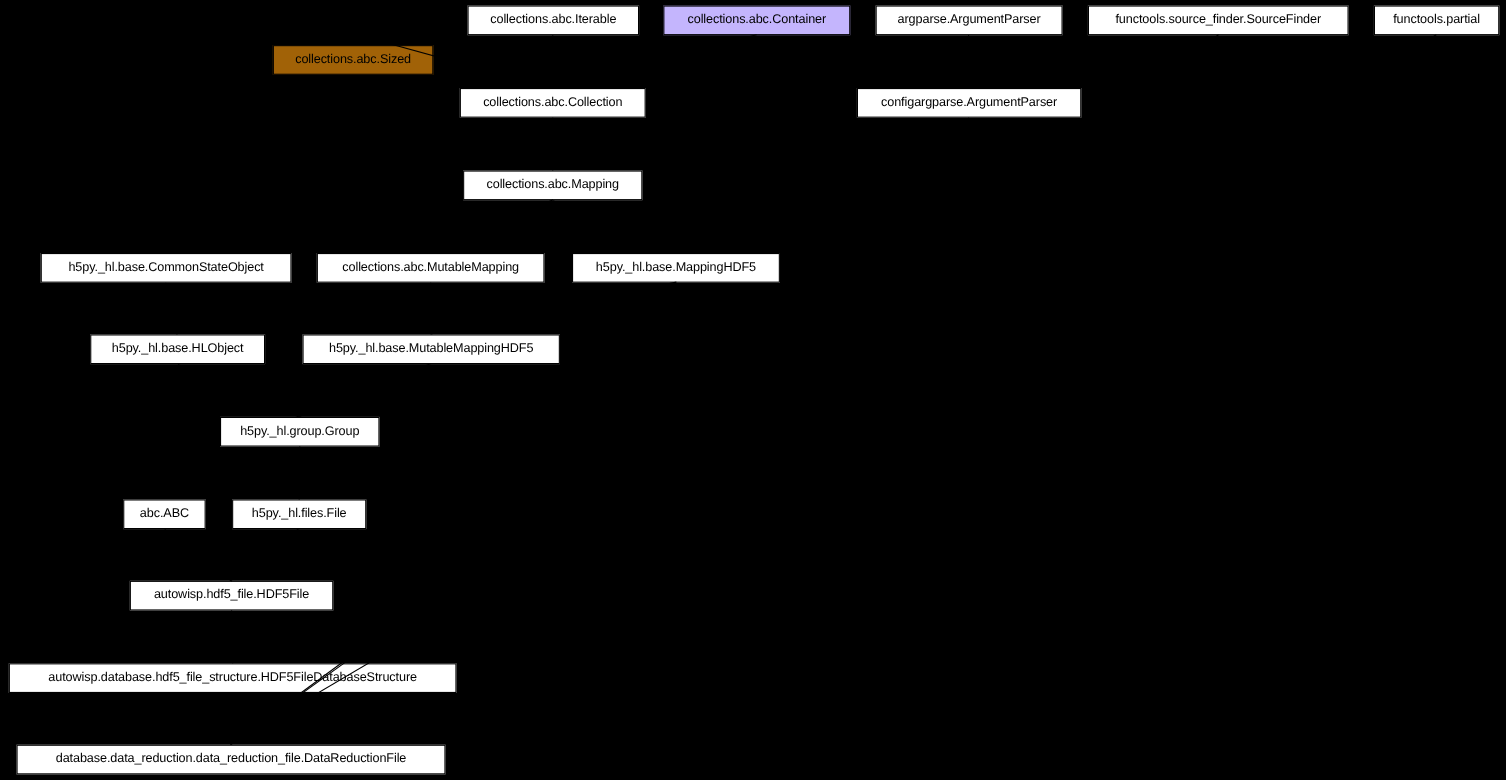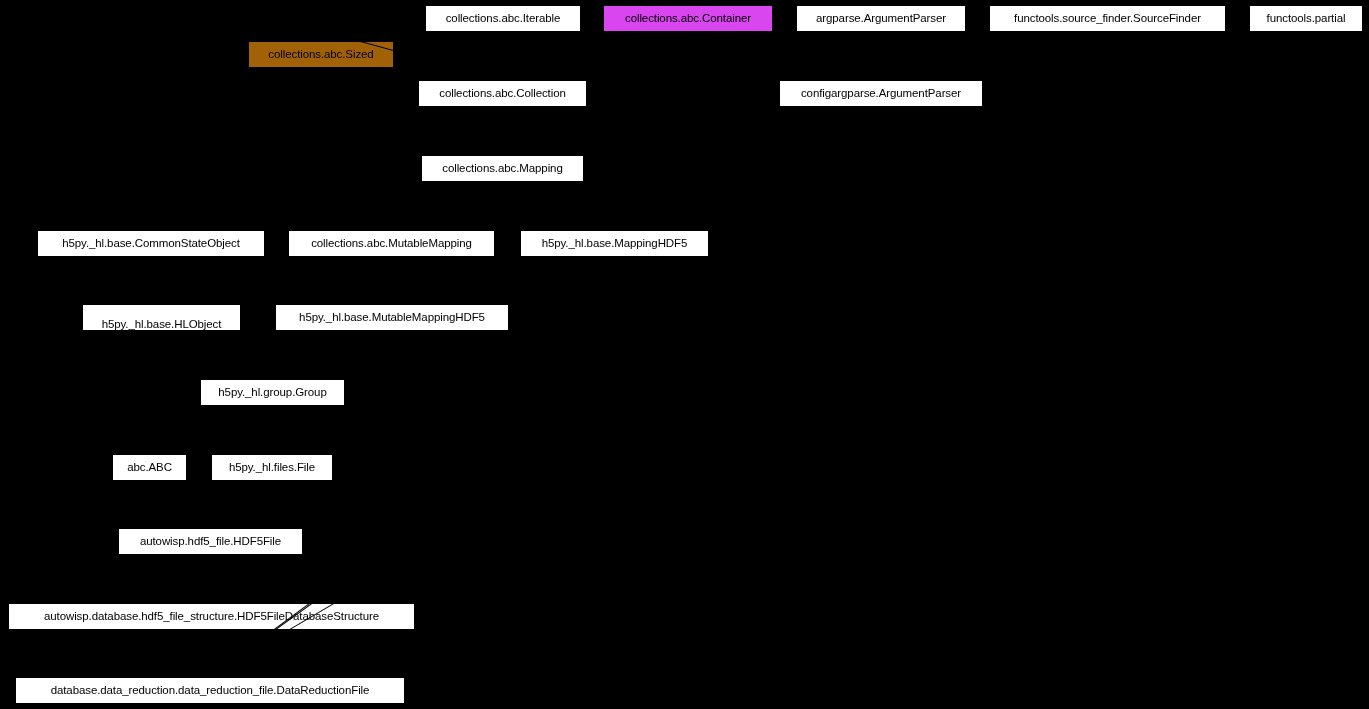--- a/index.html
+++ b/index.html
@@ -51,21 +51,21 @@
 </head>
 <body>
 
 <div id="diagram" style="background: rgb(0, 0, 0); width: 1369px; height: 709px;">
     <div class="node" style="left: 248px; top: 5px; width: 146px; height: 27px; background: #a16207; color: rgb(0, 0, 0); margin-top: 36px;">
       <span class="node-label">collections.abc.Sized</span>
     </div>
     <div class="node" style="left: 425px; top: 5px; width: 156px; height: 27px; background: rgb(255, 255, 255); color: rgb(0, 0, 0);">
       <span class="node-label">collections.abc.Iterable</span>
     </div>
-    <div class="node" style="left: 603px; top: 5px; width: 170px; height: 27px; background: #d946ef; color: rgb(0, 0, 0);">
+    <div class="node" style="left: 603px; top: 5px; width: 170px; height: 27px; background: #c4b5fd; color: rgb(0, 0, 0);">
       <span class="node-label">collections.abc.Container</span>
     </div>
     <div class="node" style="left: 796px; top: 5px; width: 170px; height: 27px; background: rgb(255, 255, 255); color: rgb(0, 0, 0);">
       <span class="node-label">argparse.ArgumentParser</span>
     </div>
     <div class="node" style="left: 989px; top: 5px; width: 237px; height: 27px; background: rgb(255, 255, 255); color: rgb(0, 0, 0);">
       <span class="node-label">functools.source_finder.SourceFinder</span>
     </div>
     <div class="node" style="left: 1249px; top: 5px; width: 114px; height: 27px; background: rgb(255, 255, 255); color: rgb(0, 0, 0);">
       <span class="node-label">functools.partial</span>
@@ -81,21 +81,21 @@
     </div>
     <div class="node" style="left: 37px; top: 230px; width: 228px; height: 27px; background: rgb(255, 255, 255); color: rgb(0, 0, 0);">
       <span class="node-label">h5py._hl.base.CommonStateObject</span>
     </div>
     <div class="node" style="left: 288px; top: 230px; width: 207px; height: 27px; background: rgb(255, 255, 255); color: rgb(0, 0, 0);">
       <span class="node-label">collections.abc.MutableMapping</span>
     </div>
     <div class="node" style="left: 520px; top: 230px; width: 189px; height: 27px; background: rgb(255, 255, 255); color: rgb(0, 0, 0);">
       <span class="node-label">h5py._hl.base.MappingHDF5</span>
     </div>
-    <div class="node" style="left: 82px; top: 304px; width: 159px; height: 27px; background: rgb(255, 255, 255); color: rgb(0, 0, 0); align-items: flex-end;">
+    <div class="node" style="left: 82px; top: 304px; width: 159px; height: 27px; background: rgb(255, 255, 255); color: rgb(0, 0, 0);">
       <span class="node-label">h5py._hl.base.HLObject</span>
     </div>
     <div class="node" style="left: 275px; top: 304px; width: 234px; height: 27px; background: rgb(255, 255, 255); color: rgb(0, 0, 0);">
       <span class="node-label">h5py._hl.base.MutableMappingHDF5</span>
     </div>
     <div class="node" style="left: 200px; top: 379px; width: 145px; height: 27px; background: rgb(255, 255, 255); color: rgb(0, 0, 0);">
       <span class="node-label">h5py._hl.group.Group</span>
     </div>
     <div class="node" style="left: 112px; top: 454px; width: 75px; height: 27px; background: rgb(255, 255, 255); color: rgb(0, 0, 0);">
       <span class="node-label">abc.ABC</span>

